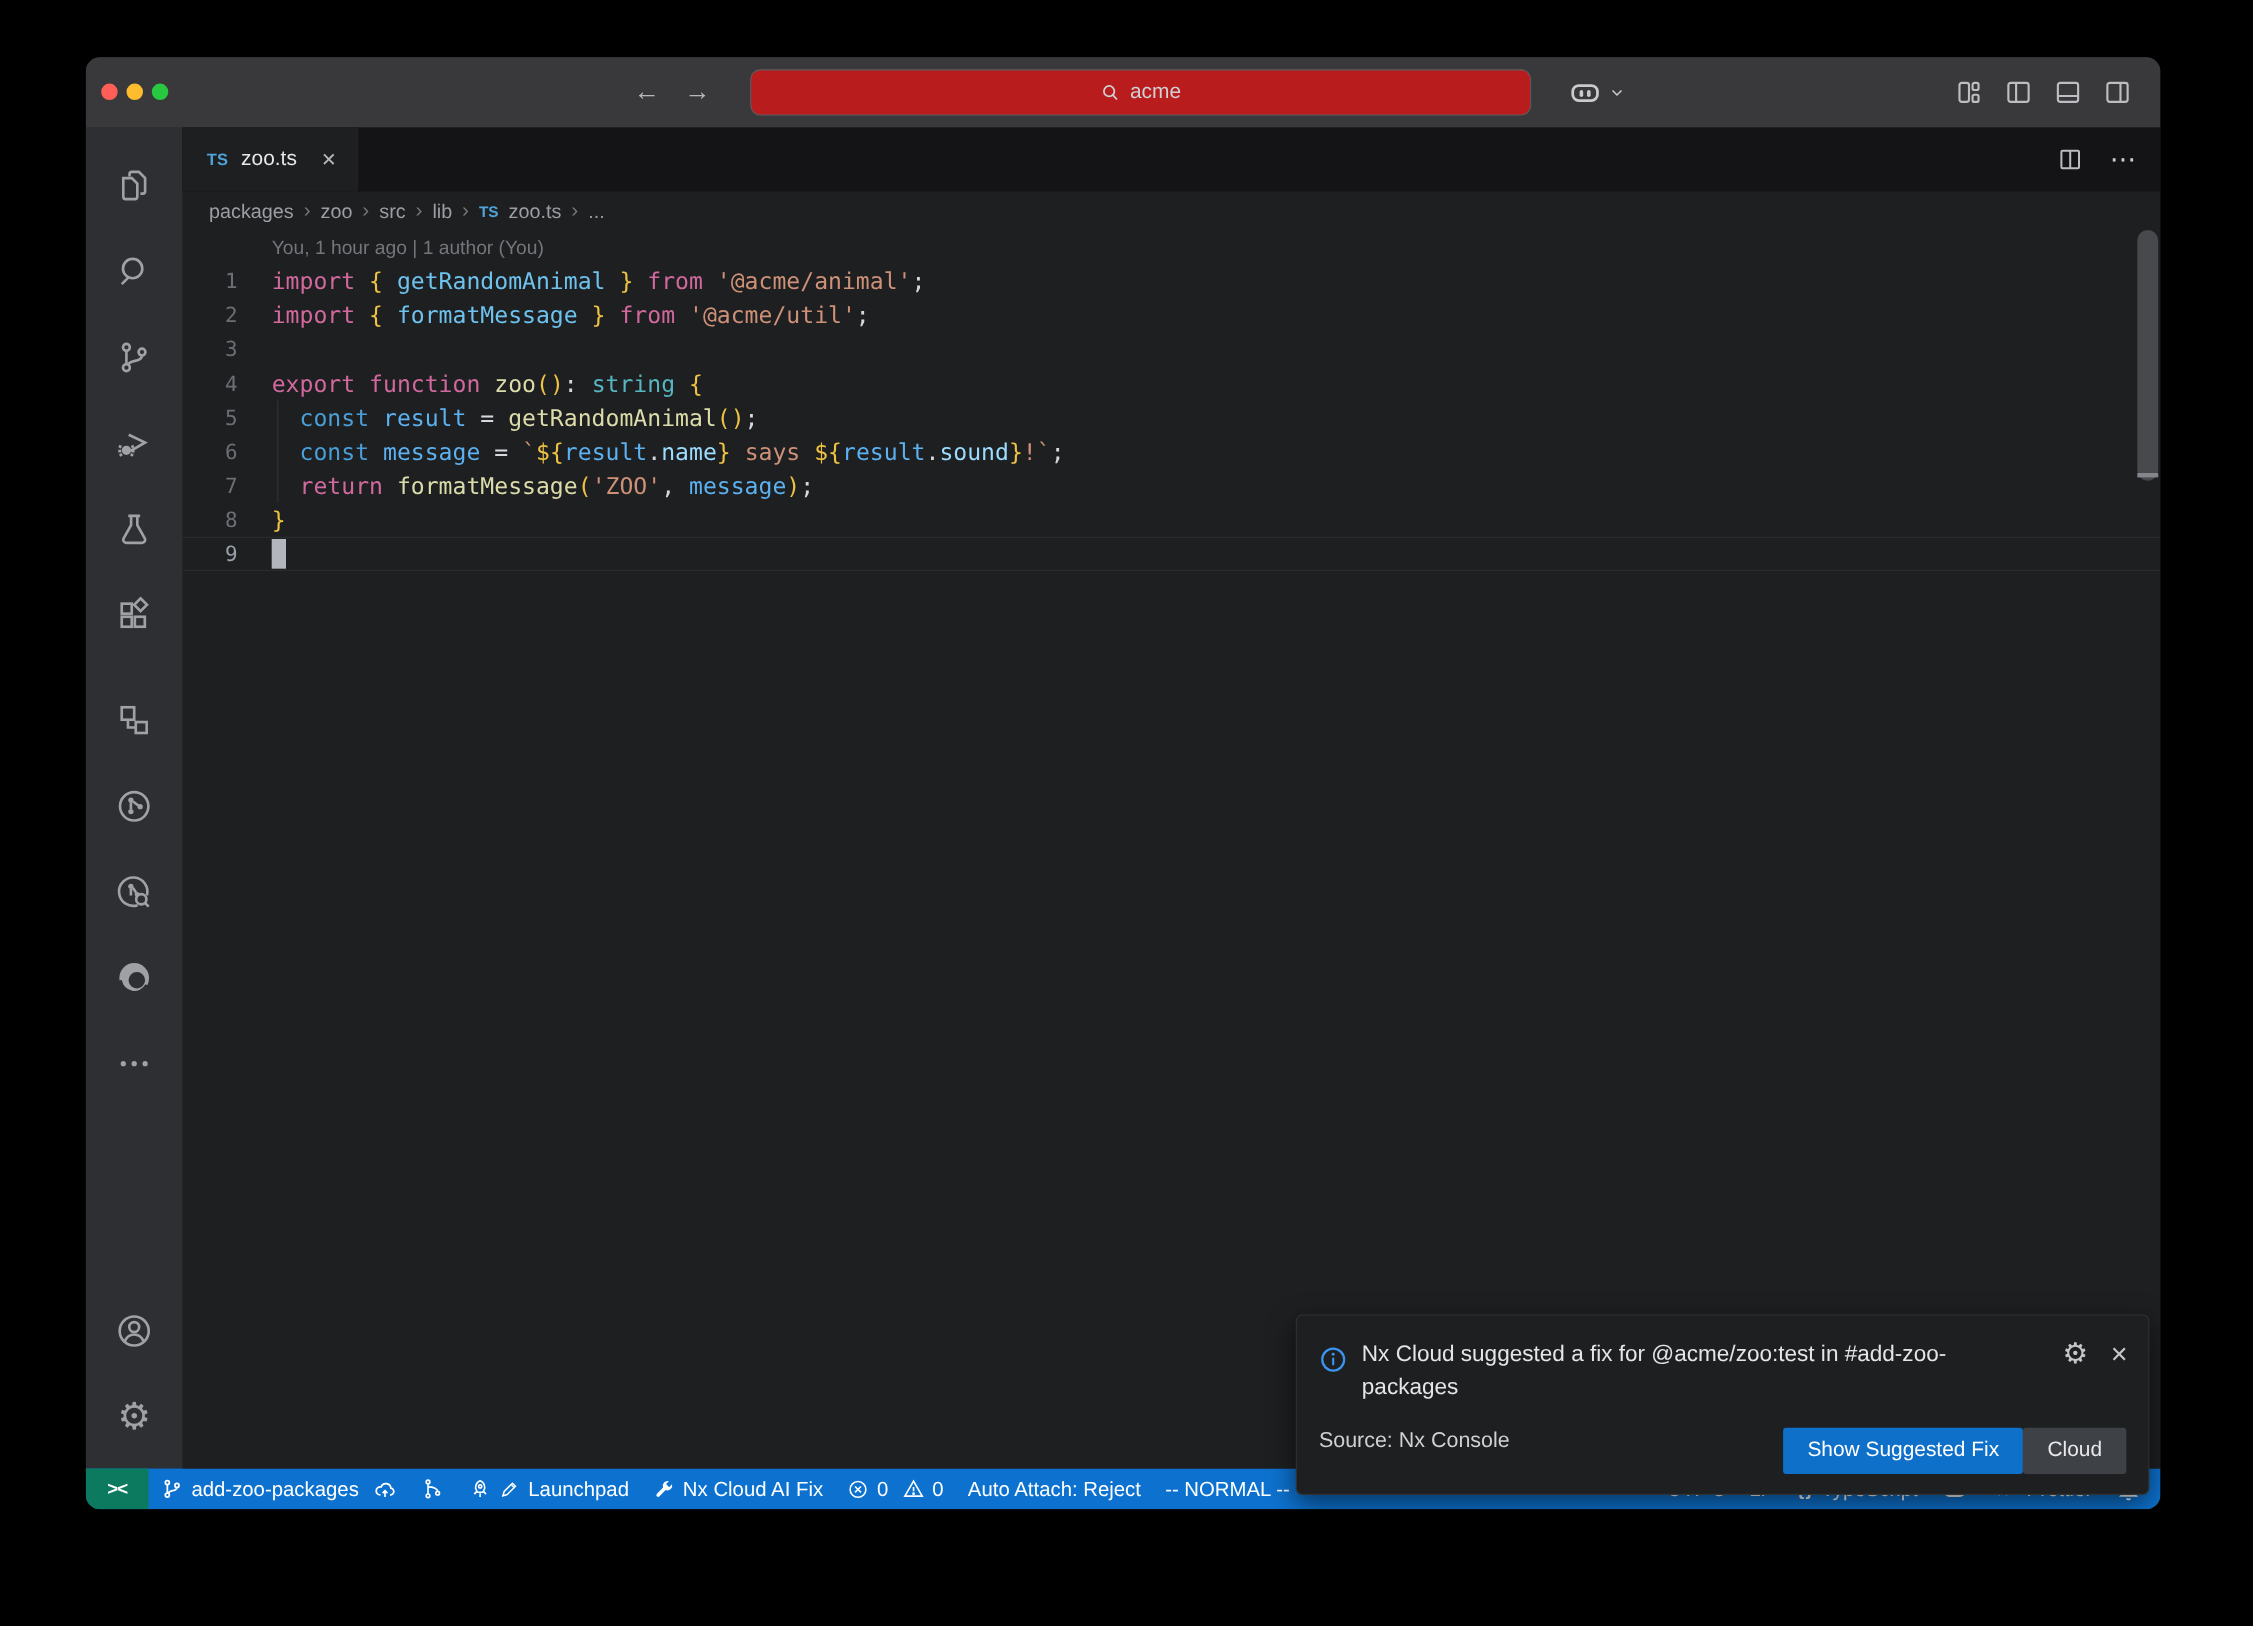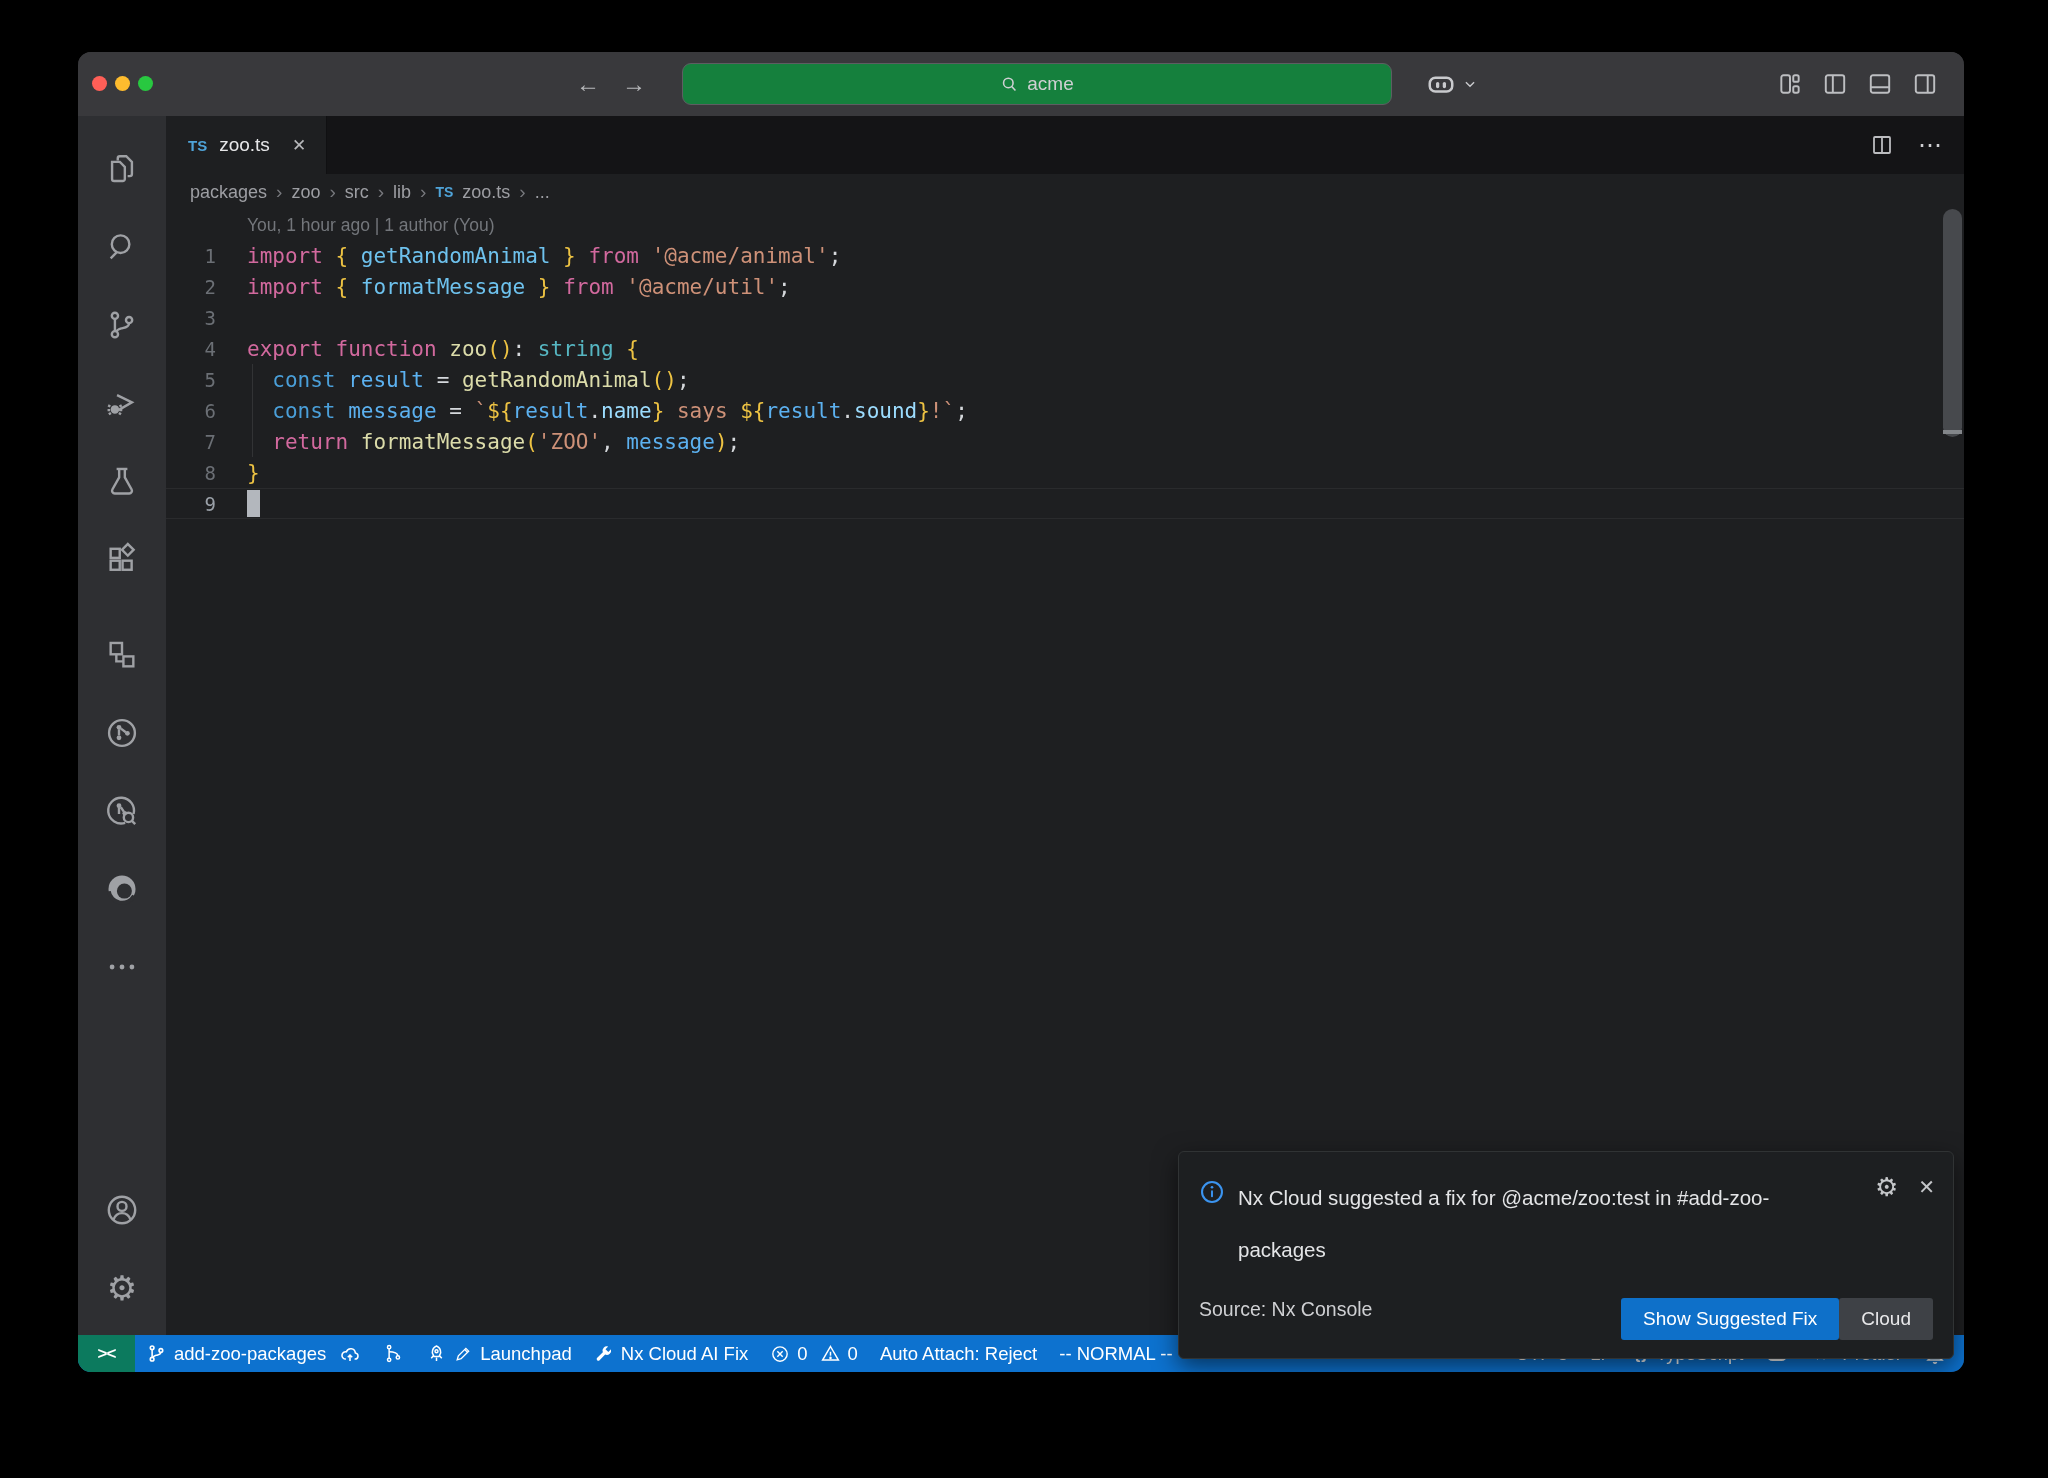--- a/index.html
+++ b/index.html
@@ -10,21 +10,21 @@
   .window{position:absolute;left:78px;top:52px;width:1886px;height:1320px;border-radius:13px;
     background:#1e1f21;overflow:hidden;display:flex;flex-direction:column;
     box-shadow:0 0 0 1px rgba(0,0,0,.9),0 24px 70px rgba(0,0,0,.7), inset 0 1px 0 rgba(255,255,255,.12);}
 
   
   .titlebar{position:relative;height:64px;flex:0 0 64px;background:#39393c;}
   .traffic{position:absolute;left:14px;top:24px;display:flex;gap:8px;}
   .traffic span{width:15px;height:15px;border-radius:50%;}
   .nav-arrows{position:absolute;left:498px;top:0;height:64px;display:flex;align-items:center;gap:22px;
     color:#b7b8bb;font-size:24px;}
-  .searchbox{position:absolute;left:604px;top:11px;width:710px;height:42px;background:#15803d;
+  .searchbox{position:absolute;left:604px;top:11px;width:710px;height:42px;background:#b91c1c;
     border:1px solid #5d5e62;border-radius:9px;display:flex;align-items:center;justify-content:center;
     gap:8px;color:#cfd0d3;font-size:19px;}
   .copilot-group{position:absolute;left:1348px;top:0;height:64px;display:flex;align-items:center;gap:7px;color:#c9cacd;}
   .layout-icons{position:absolute;right:26px;top:0;height:64px;display:flex;align-items:center;gap:19px;color:#bdbec1;}
 
   
   .main{flex:1;display:flex;min-height:0;}
   .activitybar{width:88px;flex:0 0 88px;background:#2e2f32;display:flex;flex-direction:column;
     align-items:center;padding:14px 0 8px;color:#9fa1a5;}
   .ab-icon{height:78px;display:flex;align-items:center;justify-content:center;width:100%;}
@@ -60,21 +60,21 @@
   .code-line.current{border-top:1px solid rgba(255,255,255,.055);border-bottom:1px solid rgba(255,255,255,.055);}
   .cursor{display:inline-block;width:13px;height:27px;background:#b3b7bd;vertical-align:-6px;}
   .indent-guide{position:absolute;left:86px;top:154px;height:93px;width:1px;background:rgba(255,255,255,.09);}
   .scrollbar{position:absolute;right:2px;top:93px;width:19px;height:228px;border-radius:10px;background:#47494d;}
   .scroll-marker{position:absolute;right:2px;top:314px;width:19px;height:4px;background:#83868a;}
 
   
   .toast{position:absolute;right:10px;bottom:13px;width:776px;background:#1d1f21;border:1px solid #303334;
     border-radius:6px;box-shadow:0 8px 24px rgba(0,0,0,.55);padding:20px 20px 18px;color:#e4e5e7;z-index:5;}
   .toast-row1{display:flex;gap:13px;}
-  .toast-msg{font-size:20.5px;line-height:52px;width:600px;}
+  .toast-msg{font-size:20.5px;line-height:30px;width:600px;}
   .toast-topicons{position:absolute;right:18px;top:22px;display:flex;gap:20px;align-items:center;color:#c4c6c9;}
   .toast-topicons .gear-glyph{font-size:26px;}
   .toast-topicons .close{font-size:20px;}
   .toast-row2{display:flex;margin-top:22px;}
   .toast-source{font-size:19.5px;color:#cfd0d3;}
   .toast-buttons{margin-left:auto;display:flex;}
   .btn{height:42px;display:flex;align-items:center;padding:0 22px;font-size:19px;border-radius:3px;color:#fff;}
   .btn.secondary{background:#3e4146;color:#e9e9eb;}
 
   

